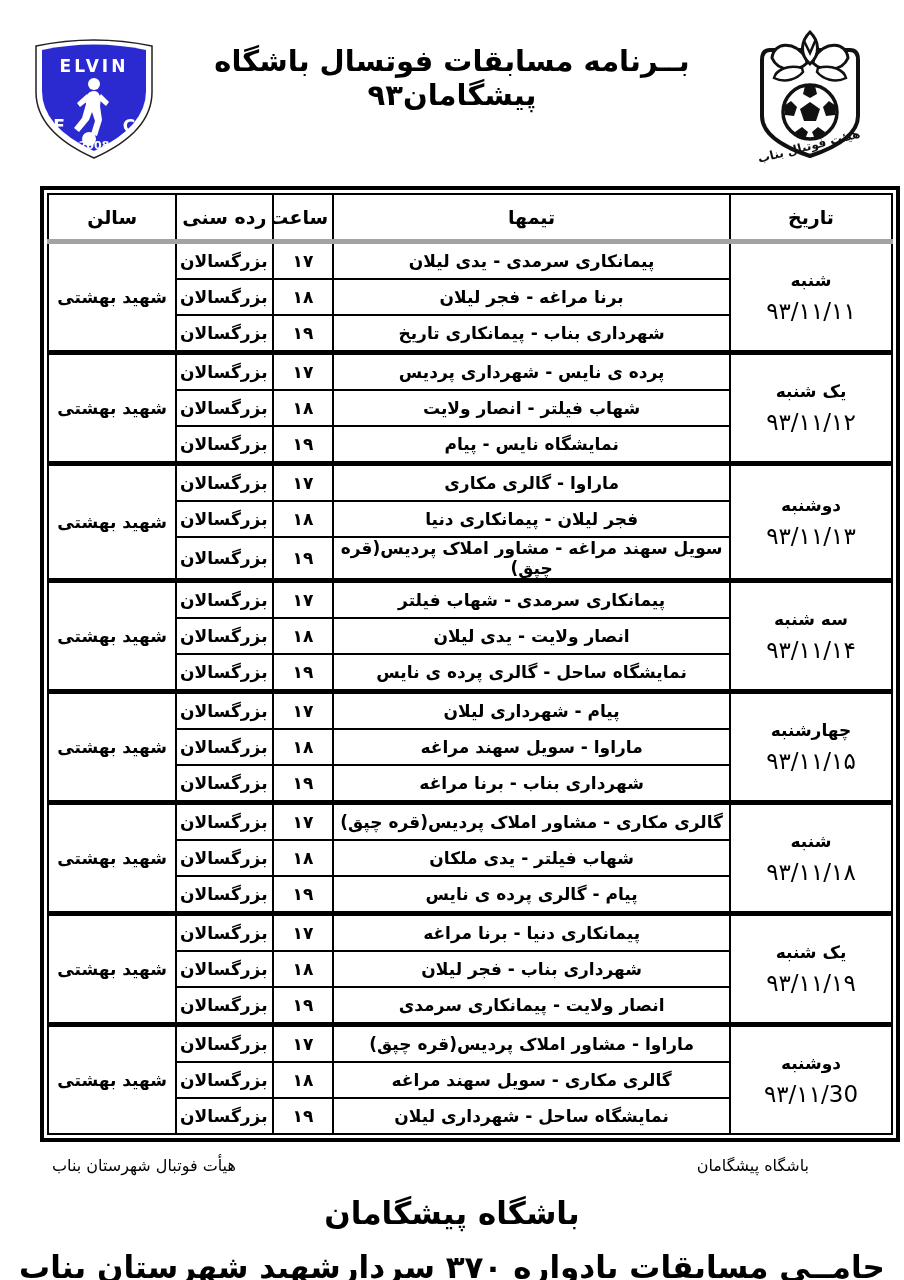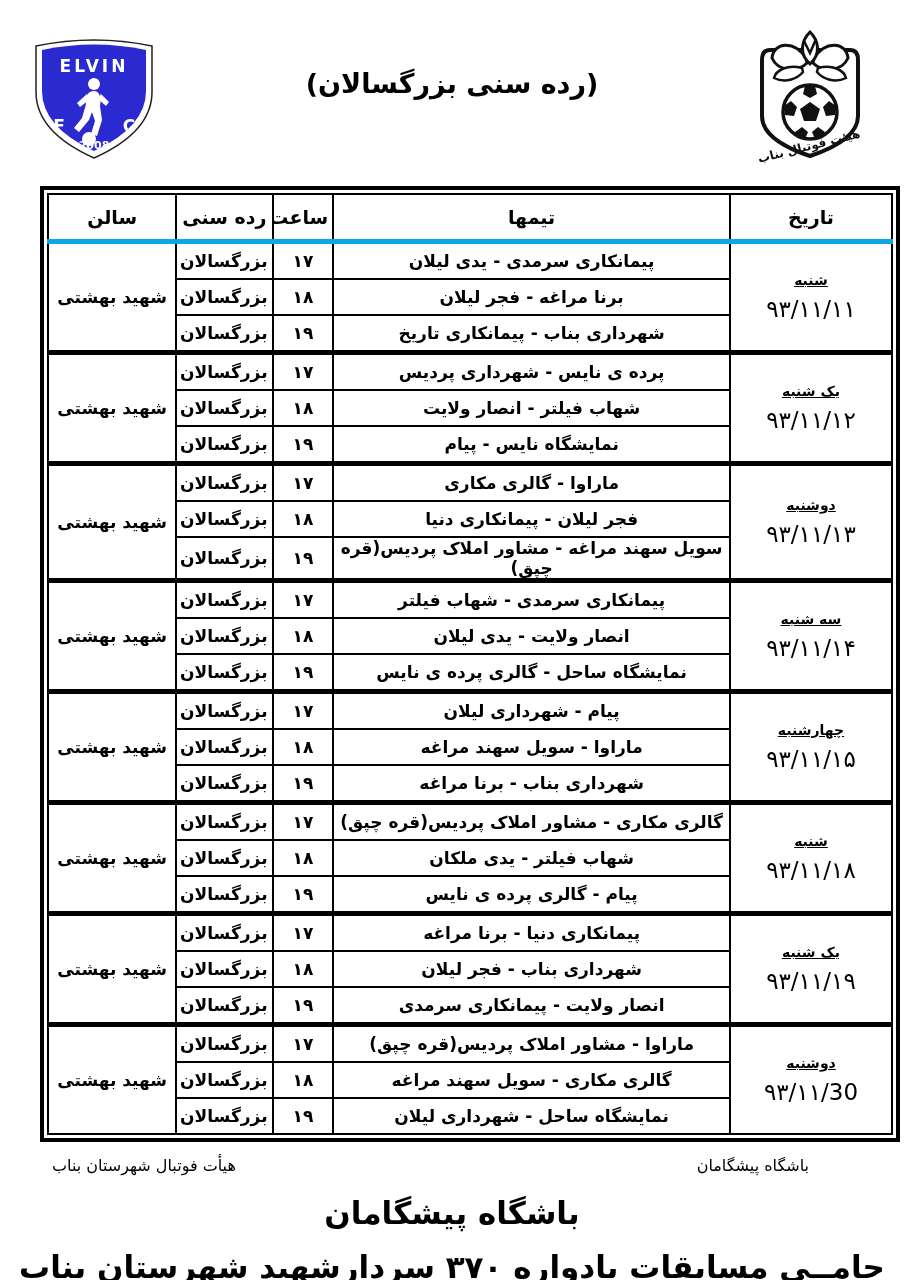--- a/index.html
+++ b/index.html
@@ -25,25 +25,25 @@
   }
   table.sched {
     width:100%; border-collapse:collapse; direction:rtl; table-layout:fixed;
   }
   .sched th, .sched td {
     border:2px solid #000; text-align:center; vertical-align:middle;
     padding:0 4px; overflow:hidden;
   }
   .sched thead th {
     height:44px; font-size:19px; font-weight:bold;
-    border-bottom:5px solid #0ea5e9;
+    border-bottom:5px solid #a3a3a3;
   }
   .sched td { height:34px; font-size:17px; font-weight:bold; }
   .sched tr.group-first td { border-top:5px solid #000; }
-  .date-cell .day      { font-size:14px; font-weight:bold;text-decoration:underline; }
+  .date-cell .day      { font-size:17px; font-weight:bold; }
   .date-cell .date-num { font-size:23px; font-weight:normal; margin-top:8px; }
   .hall-cell { font-size:18px; }
   .teams-cell { font-size:17px; }
 
   
   .notes {
     display:flex; direction:rtl; justify-content:space-between;
     padding:14px 95px 0 52px; font-size:16px; font-weight:400;
   }
   .sponsor { direction:rtl; text-align:center; }
@@ -67,21 +67,21 @@
         <path d="M59,66 L49,75 L52,79 L61,72 Z" fill="#ffffff"></path>
         <path d="M73,66 L81,74 L78,78 L70,71 Z" fill="#ffffff"></path>
         <circle cx="61" cy="111" r="7" fill="#ffffff"></circle>
         <text x="31" y="104" text-anchor="middle" font-size="17" font-weight="bold" fill="#ffffff">F</text>
         <text x="101" y="104" text-anchor="middle" font-size="17" font-weight="bold" fill="#ffffff">C</text>
         <text x="66" y="121" text-anchor="middle" font-size="11" font-weight="bold" fill="#ffffff">2008</text>
       </svg>
     </div>
 
     <div class="titles">
-      <div class="subtitle">(رده سنی بزرگسالان)</div>
+      <div class="title">بــرنامه مسابقات فوتسال باشگاه پیشگامان۹۳</div>
     </div>
 
     <div class="logo logo-right">
       <svg viewBox="0 0 132 140" width="132" height="140">
         <path d="M26,22 L106,22 Q114,22 114,32 L114,88 Q114,112 66,128 Q18,112 18,88 L18,32 Q18,22 26,22 Z" fill="#ffffff" stroke="#111111" stroke-width="4"></path>
         <path d="M62,30 C50,12 30,14 28,30 C34,44 54,44 63,35 Z" fill="#ffffff" stroke="#111111" stroke-width="3"></path>
         <path d="M70,30 C82,12 102,14 104,30 C98,44 78,44 69,35 Z" fill="#ffffff" stroke="#111111" stroke-width="3"></path>
         <path d="M58,40 C44,36 32,42 30,50 C42,56 54,50 59,44 Z" fill="#ffffff" stroke="#111111" stroke-width="2.5"></path>
         <path d="M74,40 C88,36 100,42 102,50 C90,56 78,50 73,44 Z" fill="#ffffff" stroke="#111111" stroke-width="2.5"></path>
         <path d="M66,4 C57,13 55,26 66,36 C77,26 75,13 66,4 Z" fill="#ffffff" stroke="#111111" stroke-width="3"></path>

